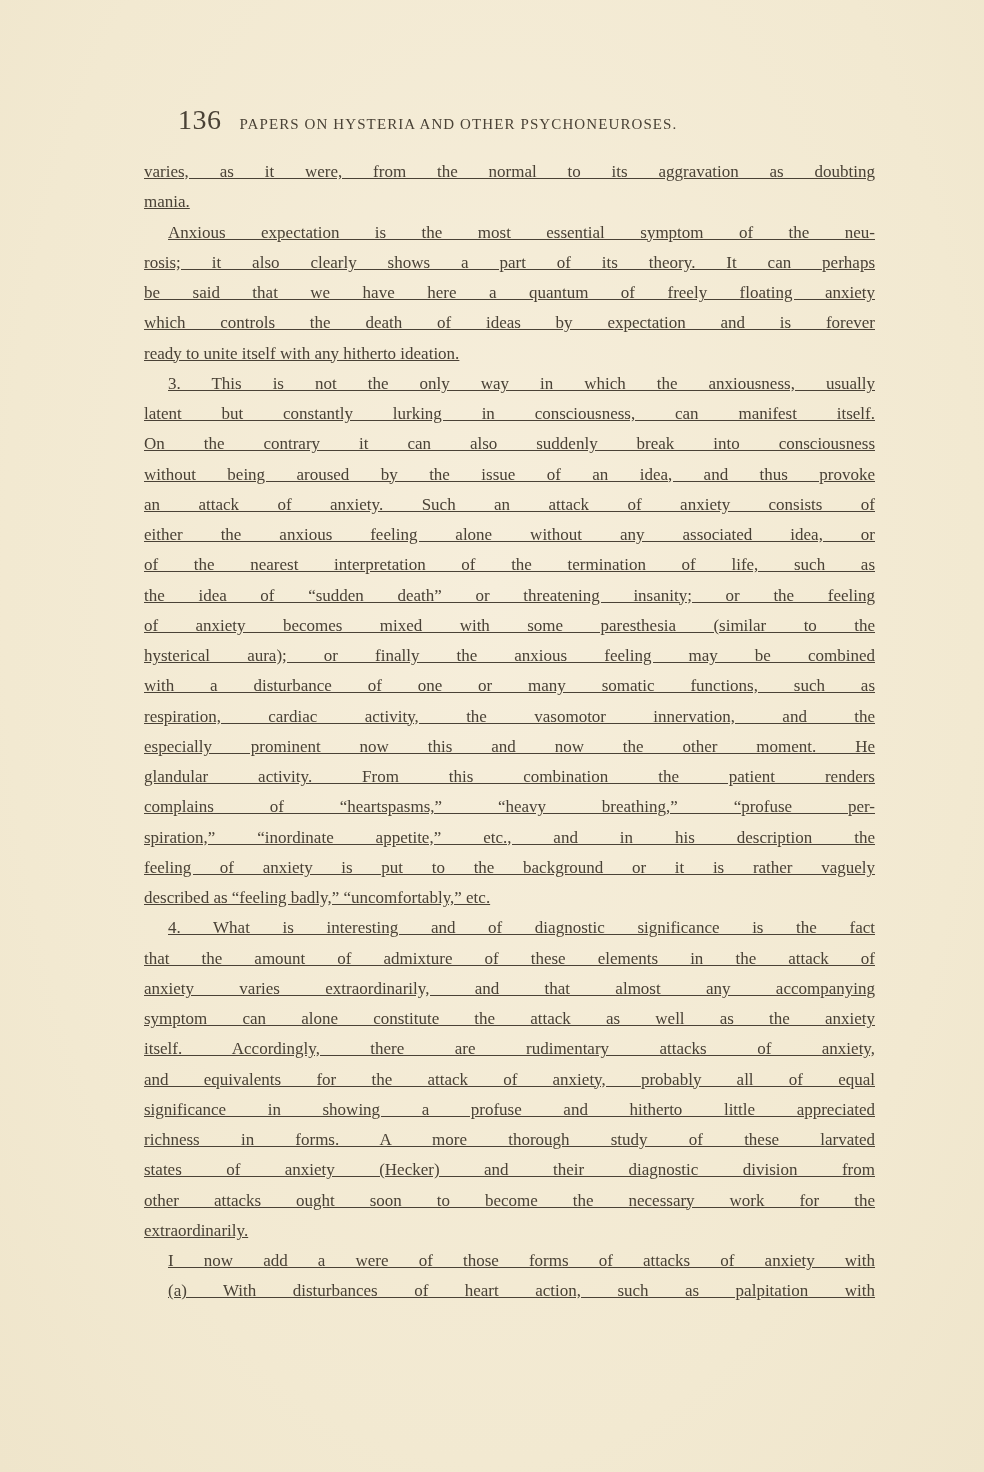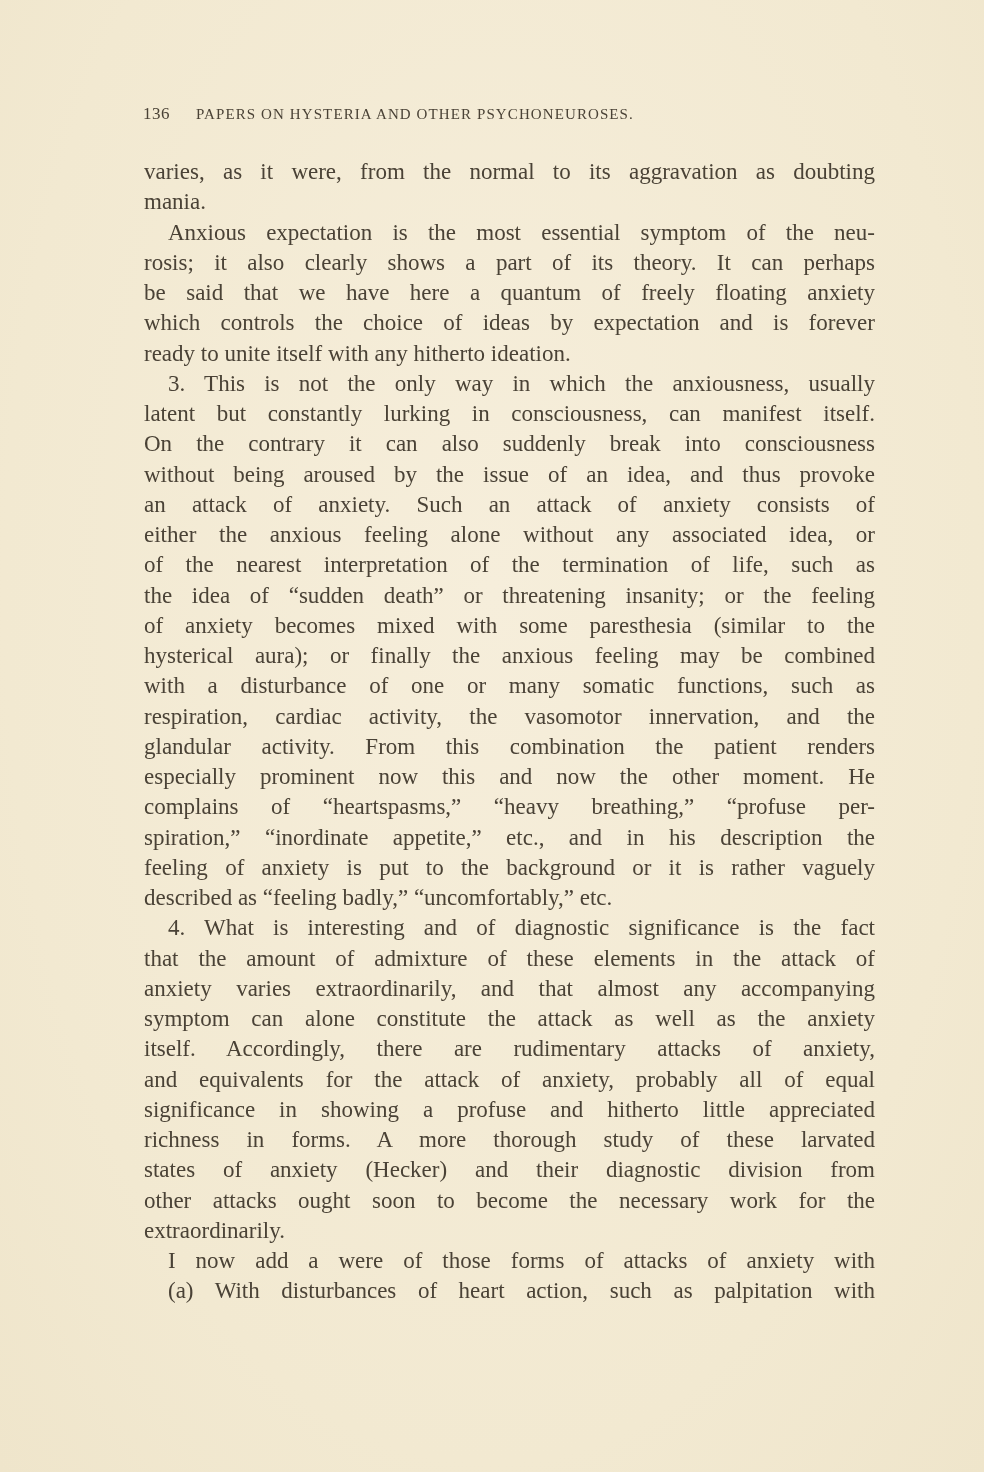--- a/index.html
+++ b/index.html
@@ -22,37 +22,39 @@
     .running-head {
       position: absolute;
       left: 143px;
       top: 104px;
       width: 740px;
       font-family: "Liberation Serif", serif;
       color: #4a4236;
       white-space: nowrap;
     }
     .running-head .pageno {
-      font-size: 17px;
+      font-size: 28px;
       letter-spacing: 0.5px;
+      margin-left: 35px;
     }
     .running-head .title {
       font-size: 15px;
       letter-spacing: 1.1px;
-      margin-left: 22px;
+      margin-left: 14px;
     }
     .body-text {
       position: absolute;
       left: 144px;
       top: 157px;
       width: 731px;
       font-family: "Liberation Serif", serif;
-      font-size: 23px;
+      font-size: 17px;
       line-height: 30.25px;
       color: #4a4236;
+      text-decoration: underline;
     }
     .line {
       display: block;
       white-space: nowrap;
       text-align: justify;
       text-align-last: justify;
       height: 30.25px;
     }
     .line.last {
       text-align-last: left;
@@ -75,39 +77,39 @@
 
     <div>
       <span class="line">varies, as it were, from the normal to its aggravation as doubting</span>
       <span class="line last">mania.</span>
     </div>
 
     <div>
       <span class="line indent">Anxious expectation is the most essential symptom of the neu-</span>
       <span class="line">rosis; it also clearly shows a part of its theory.  It can perhaps</span>
       <span class="line">be said that we have here a quantum of freely floating anxiety</span>
-      <span class="line">which controls the choice of ideas by expectation and is forever</span>
+      <span class="line">which controls the death of ideas by expectation and is forever</span>
       <span class="line last">ready to unite itself with any hitherto ideation.</span>
     </div>
 
     <div>
       <span class="line indent">3. This is not the only way in which the anxiousness, usually</span>
       <span class="line">latent but constantly lurking in consciousness, can manifest itself.</span>
       <span class="line">On the contrary it can also suddenly break into consciousness</span>
       <span class="line">without being aroused by the issue of an idea, and thus provoke</span>
       <span class="line">an attack of anxiety.  Such an attack of anxiety consists of</span>
       <span class="line">either the anxious feeling alone without any associated idea, or</span>
       <span class="line">of the nearest interpretation of the termination of life, such as</span>
       <span class="line">the idea of “sudden death” or threatening insanity; or the feeling</span>
       <span class="line">of anxiety becomes mixed with some paresthesia (similar to the</span>
       <span class="line">hysterical aura); or finally the anxious feeling may be combined</span>
       <span class="line">with a disturbance of one or many somatic functions, such as</span>
       <span class="line">respiration, cardiac activity, the vasomotor innervation, and the</span>
+      <span class="line">especially prominent now this and now the other moment.  He</span>
       <span class="line">glandular activity.  From this combination the patient renders</span>
-      <span class="line">especially prominent now this and now the other moment.  He</span>
       <span class="line">complains of “heartspasms,” “heavy breathing,” “profuse per-</span>
       <span class="line">spiration,” “inordinate appetite,” etc., and in his description the</span>
       <span class="line">feeling of anxiety is put to the background or it is rather vaguely</span>
       <span class="line last">described as “feeling badly,” “uncomfortably,” etc.</span>
     </div>
 
     <div>
       <span class="line indent">4. What is interesting and of diagnostic significance is the fact</span>
       <span class="line">that the amount of admixture of these elements in the attack of</span>
       <span class="line">anxiety varies extraordinarily, and that almost any accompanying</span>

